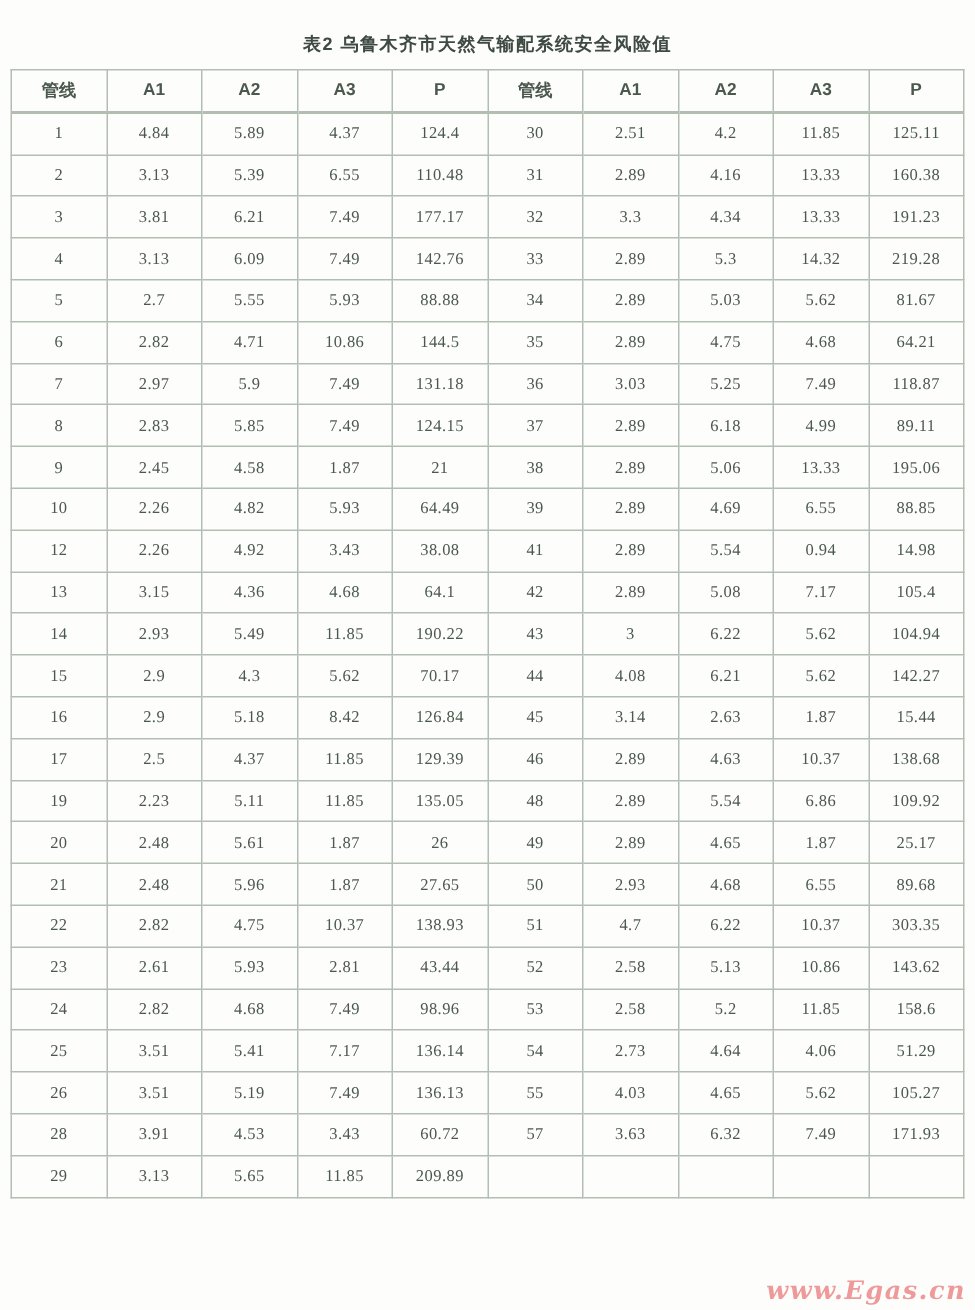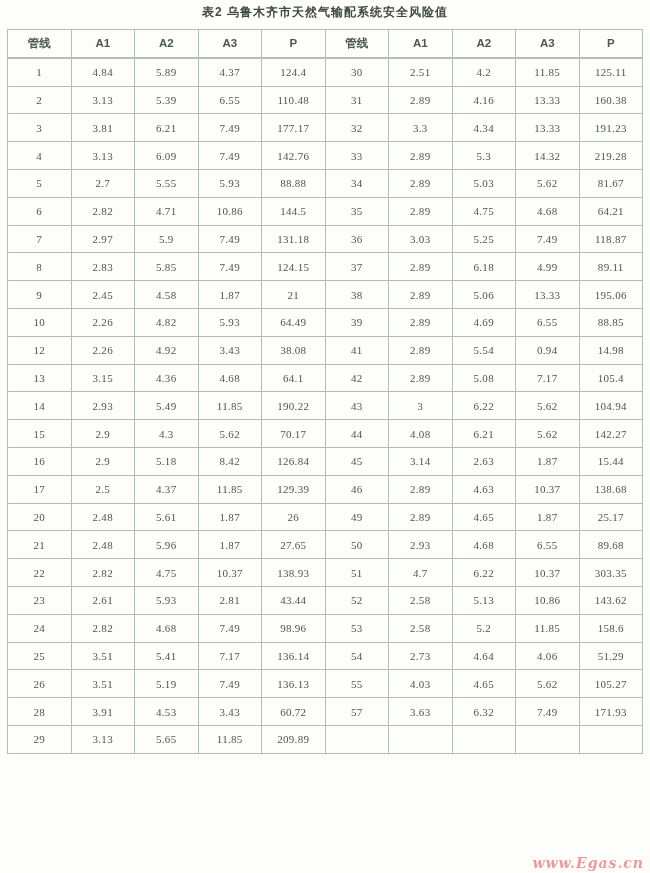--- a/index.html
+++ b/index.html
@@ -18,21 +18,21 @@
     position: relative;
     width: 650px;
     height: 873px;
   }
   .caption {
     text-align: center;
     font-family: "Liberation Sans", sans-serif;
     font-size: 12px;
     font-weight: 600;
     color: var(--caption, #3f4a42);
-    padding-top: 4px;
+    padding-top: 21px;
     letter-spacing: 1px;
   }
   table.risk-table {
     border-collapse: collapse;
     table-layout: fixed;
     width: 636px;
     margin: 8px 7px 0 7px;
   }
   table.risk-table th,
   table.risk-table td {
@@ -58,21 +58,21 @@
     color: var(--text, #4b584e);
     letter-spacing: 0.3px;
   }
   .watermark {
     position: absolute;
     right: 6px;
     bottom: 2px;
     font-family: "DejaVu Serif", serif;
     font-style: italic;
     font-weight: 700;
-    font-size: 14px;
+    font-size: 17px;
     color: var(--watermark, #ee9a9a);
     letter-spacing: 1px;
     pointer-events: none;
   }
 </style>
 </head>
 <body style="--bg: #fdfdfb; --border: #b3beb3; --text: #4b584e; --caption: #3f4a42; --watermark: #ee9a9a;">
 
 <div class="page">
 
@@ -280,20 +280,32 @@
           <td>4.37</td>
           <td>11.85</td>
           <td>129.39</td>
           <td>46</td>
           <td>2.89</td>
           <td>4.63</td>
           <td>10.37</td>
           <td>138.68</td>
         </tr>
         <tr>
+          <td>19</td>
+          <td>2.23</td>
+          <td>5.11</td>
+          <td>11.85</td>
+          <td>135.05</td>
+          <td>48</td>
+          <td>2.89</td>
+          <td>5.54</td>
+          <td>6.86</td>
+          <td>109.92</td>
+        </tr>
+        <tr>
           <td>20</td>
           <td>2.48</td>
           <td>5.61</td>
           <td>1.87</td>
           <td>26</td>
           <td>49</td>
           <td>2.89</td>
           <td>4.65</td>
           <td>1.87</td>
           <td>25.17</td>

